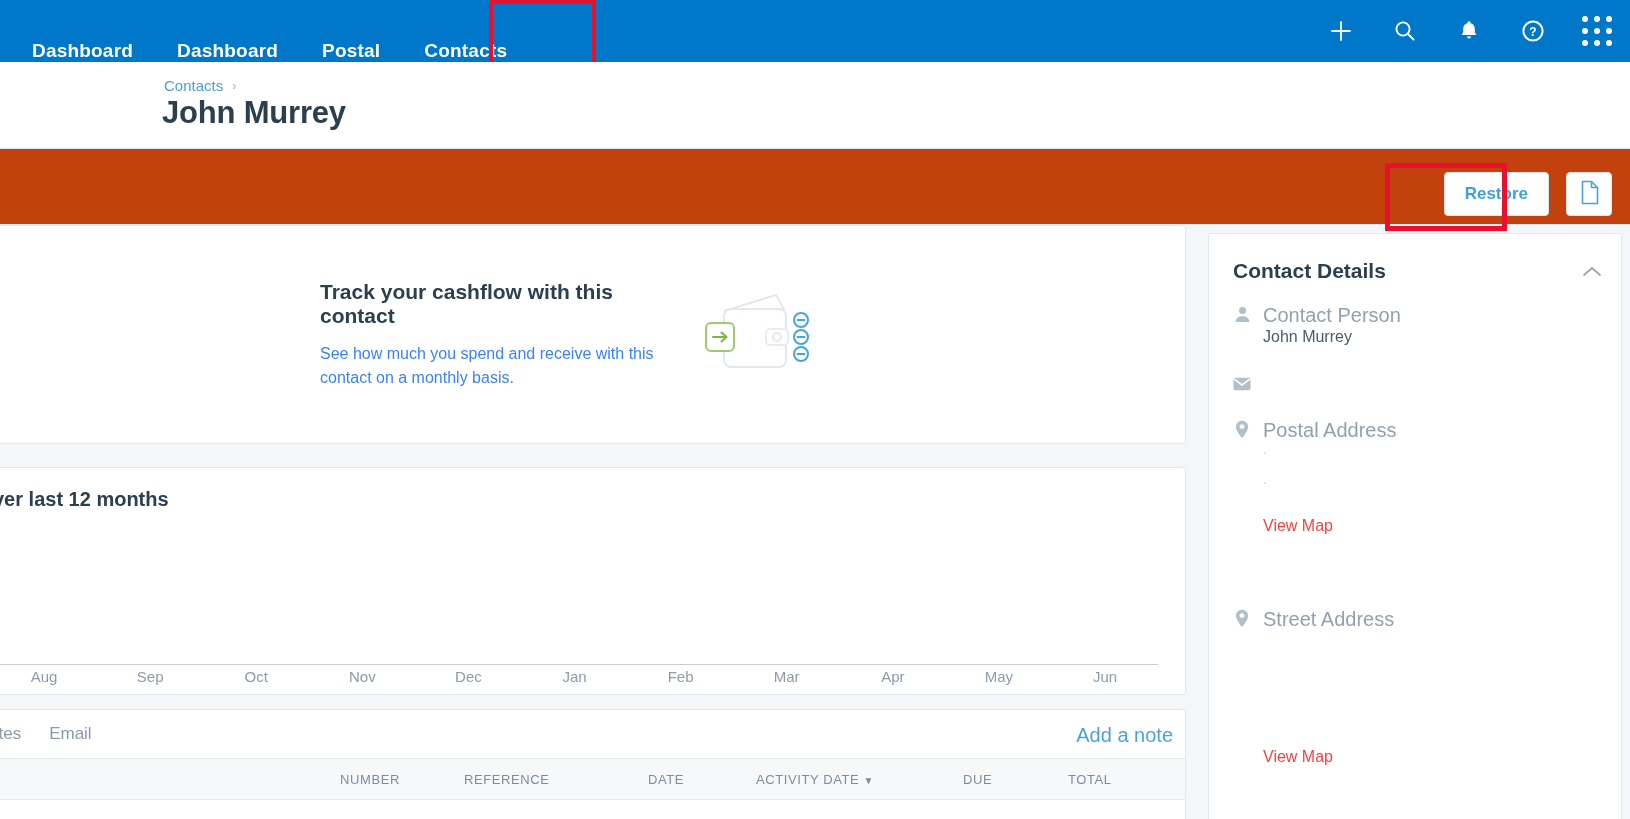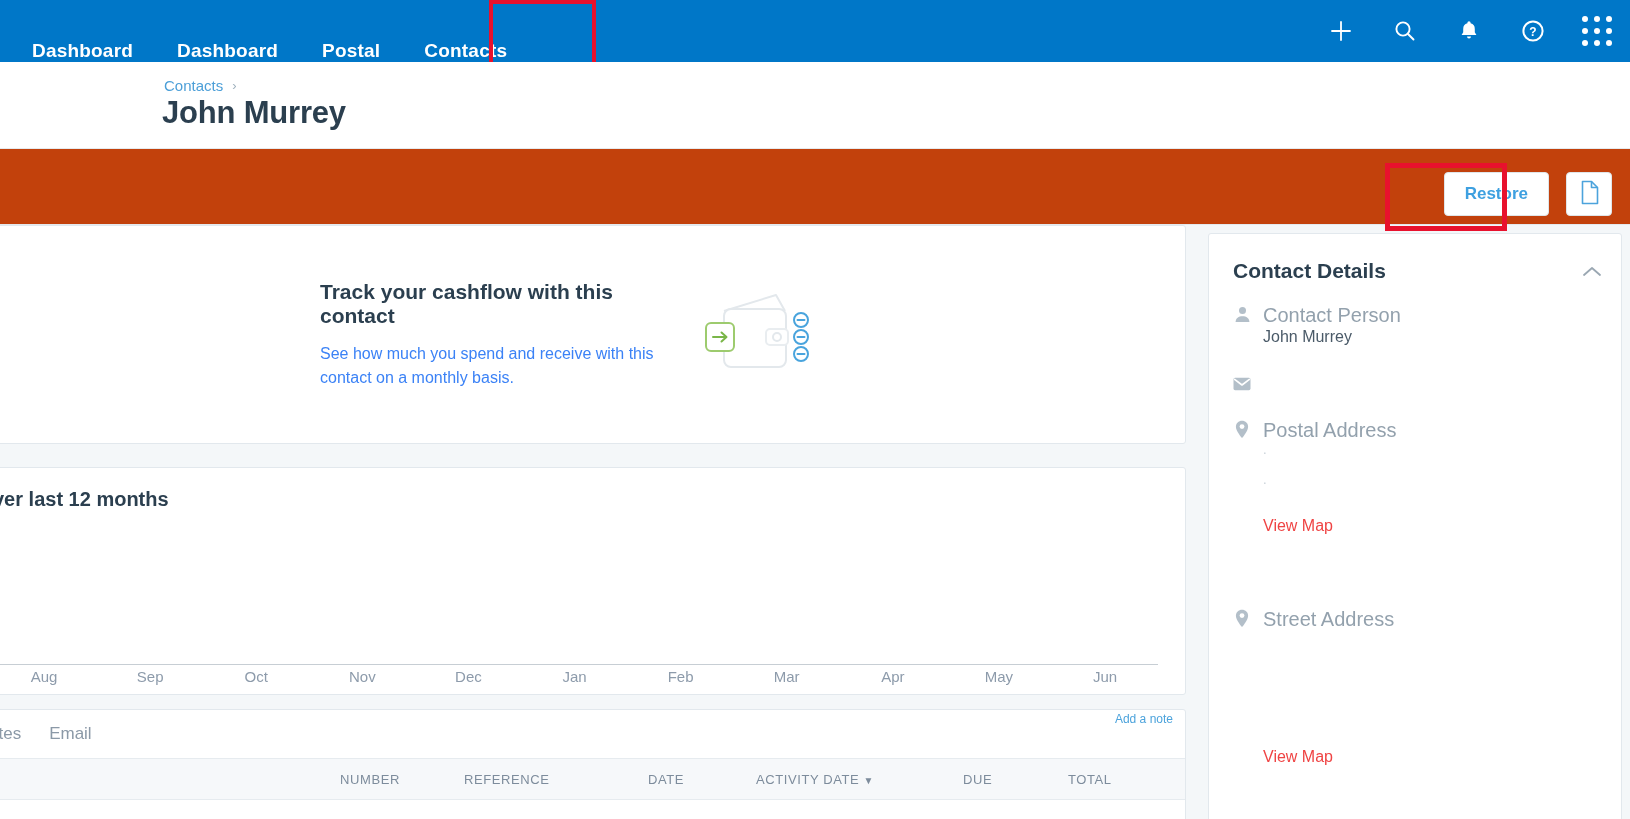--- a/index.html
+++ b/index.html
@@ -196,22 +196,22 @@
     padding-left: 0px;
   }
   .tab {
     font-size: 17px; color: #8b99a7;
     padding: 0 14px;
     cursor: pointer;
     white-space: nowrap;
   }
   .tab:first-child { margin-left: -16px; }
   .add-note {
-    position: absolute; right: 12px; top: 2px;
-    font-size: 12px; color: #4ca3dc;
+    position: absolute; right: 12px; top: 14px;
+    font-size: 20px; color: #4ca3dc;
     cursor: pointer; text-decoration: none;
   }
   .table-head {
     position: absolute; left: 0; top: 48px;
     width: 1196px; height: 42px;
     background: #f6f8fa;
     border-top: 1px solid #e6ebef;
     border-bottom: 1px solid #e6ebef;
     display: flex; align-items: center;
   }

